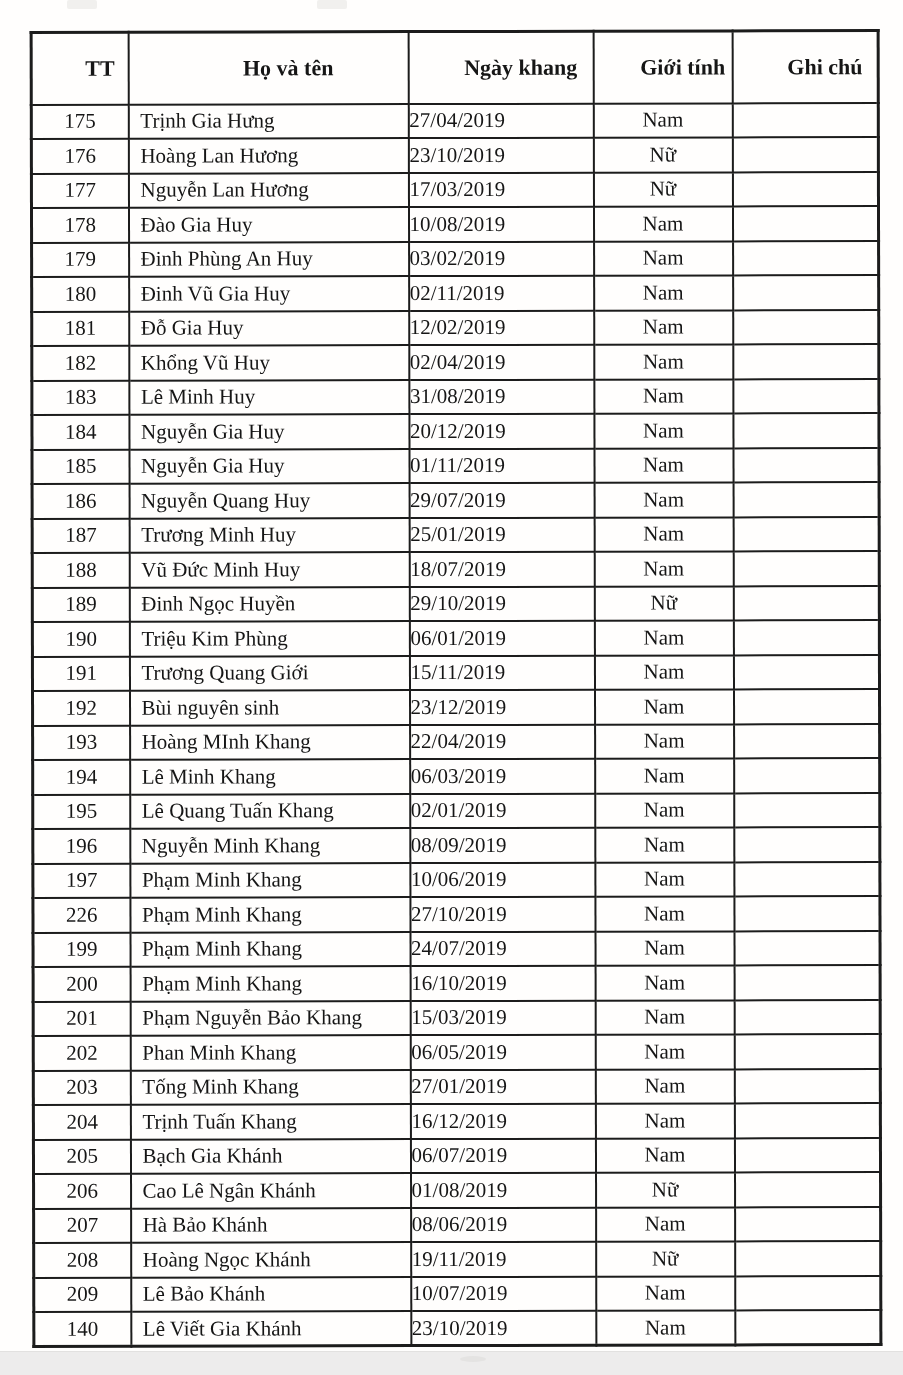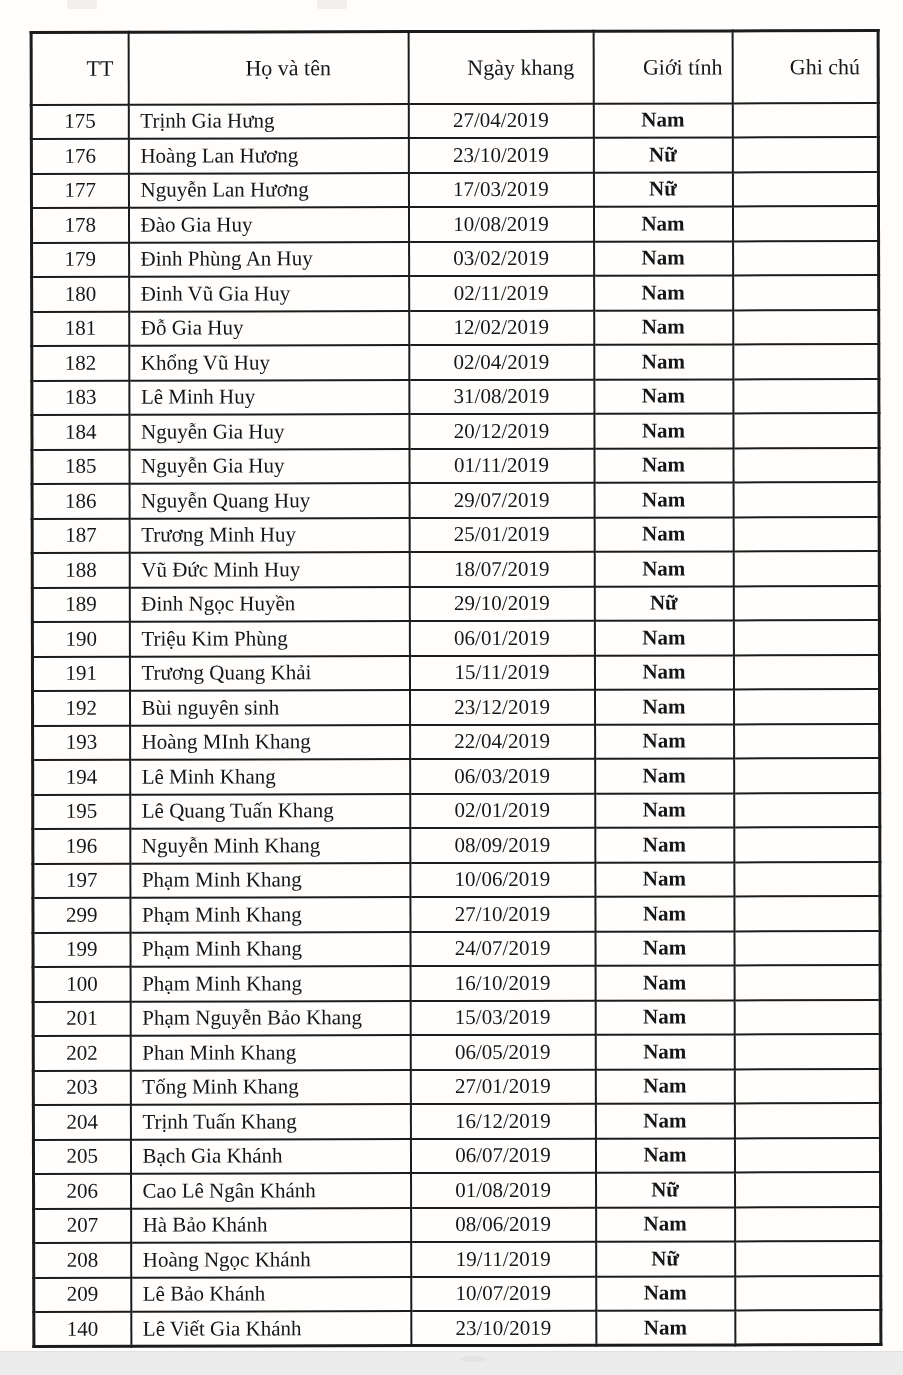--- a/index.html
+++ b/index.html
@@ -55,34 +55,34 @@
   .roster th, .roster td {
     border: 2px solid #1c1c1c;
     padding: 0;
     overflow: hidden;
     white-space: nowrap;
   }
   .roster { border: 3px solid #1c1c1c; }
   .roster thead tr { height: 72px; }
   .roster tbody tr { height: 34.5px; }
   .roster th {
-    font-weight: normal;
+    font-weight: bold;
     font-size: 22px;
     text-align: center;
     background: #fffefd;
     padding-left: 40px;
   }
   .roster td {
     font-size: 21px;
     background: #fffefd;
   }
   .c-tt     { text-align: center; }
   .c-name   { text-align: left; padding-left: 11px !important; font-family: Liberation Serif, serif; }
-  .c-dob    { text-align: center; }
-  .c-gender { text-align: center; font-weight: bold; }
+  .c-dob    { }
+  .c-gender { text-align: center; }
   .c-note   { text-align: center; }
 </style>
 </head>
 <body>
 
 <div class="page">
 
   <div class="smudge s1"></div>
   <div class="smudge s2"></div>
 
@@ -227,21 +227,21 @@
     <tr>
       <td class="c-tt">190</td>
       <td class="c-name">Triệu Kim Phùng</td>
       <td class="c-dob">06/01/2019</td>
       <td class="c-gender">Nam</td>
       <td class="c-note"></td>
     </tr>
 
     <tr>
       <td class="c-tt">191</td>
-      <td class="c-name">Trương Quang Khải</td>
+      <td class="c-name">Trương Quang Giới</td>
       <td class="c-dob">15/11/2019</td>
       <td class="c-gender">Nam</td>
       <td class="c-note"></td>
     </tr>
 
     <tr>
       <td class="c-tt">192</td>
       <td class="c-name">Bùi nguyên sinh</td>
       <td class="c-dob">23/12/2019</td>
       <td class="c-gender">Nam</td>
@@ -282,37 +282,37 @@
 
     <tr>
       <td class="c-tt">197</td>
       <td class="c-name">Phạm Minh Khang</td>
       <td class="c-dob">10/06/2019</td>
       <td class="c-gender">Nam</td>
       <td class="c-note"></td>
     </tr>
 
     <tr>
-      <td class="c-tt">299</td>
+      <td class="c-tt">226</td>
       <td class="c-name">Phạm Minh Khang</td>
       <td class="c-dob">27/10/2019</td>
       <td class="c-gender">Nam</td>
       <td class="c-note"></td>
     </tr>
 
     <tr>
       <td class="c-tt">199</td>
       <td class="c-name">Phạm Minh Khang</td>
       <td class="c-dob">24/07/2019</td>
       <td class="c-gender">Nam</td>
       <td class="c-note"></td>
     </tr>
 
     <tr>
-      <td class="c-tt">100</td>
+      <td class="c-tt">200</td>
       <td class="c-name">Phạm Minh Khang</td>
       <td class="c-dob">16/10/2019</td>
       <td class="c-gender">Nam</td>
       <td class="c-note"></td>
     </tr>
 
     <tr>
       <td class="c-tt">201</td>
       <td class="c-name">Phạm Nguyễn Bảo Khang</td>
       <td class="c-dob">15/03/2019</td>

